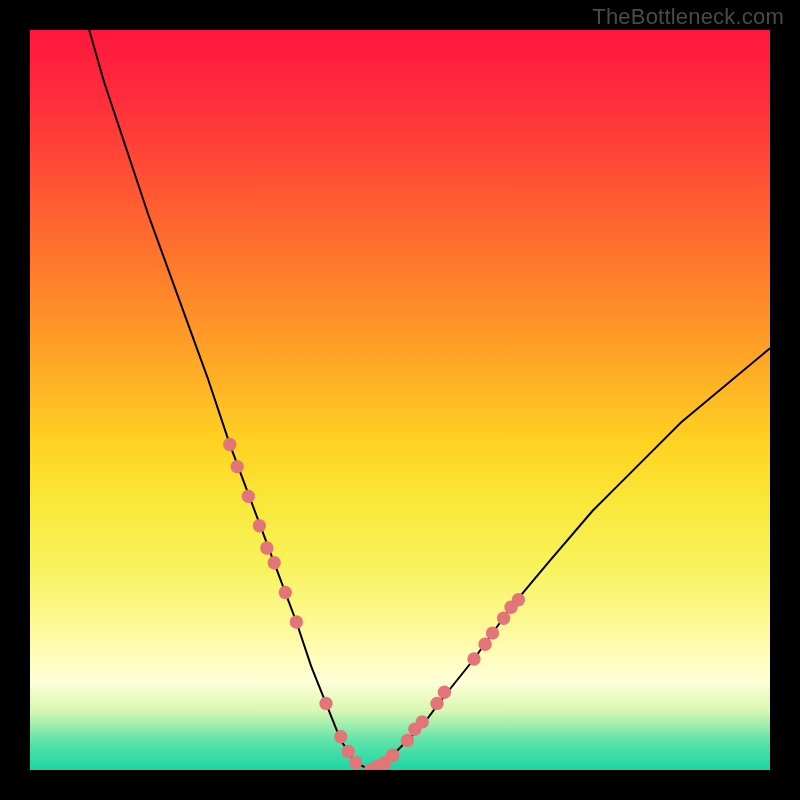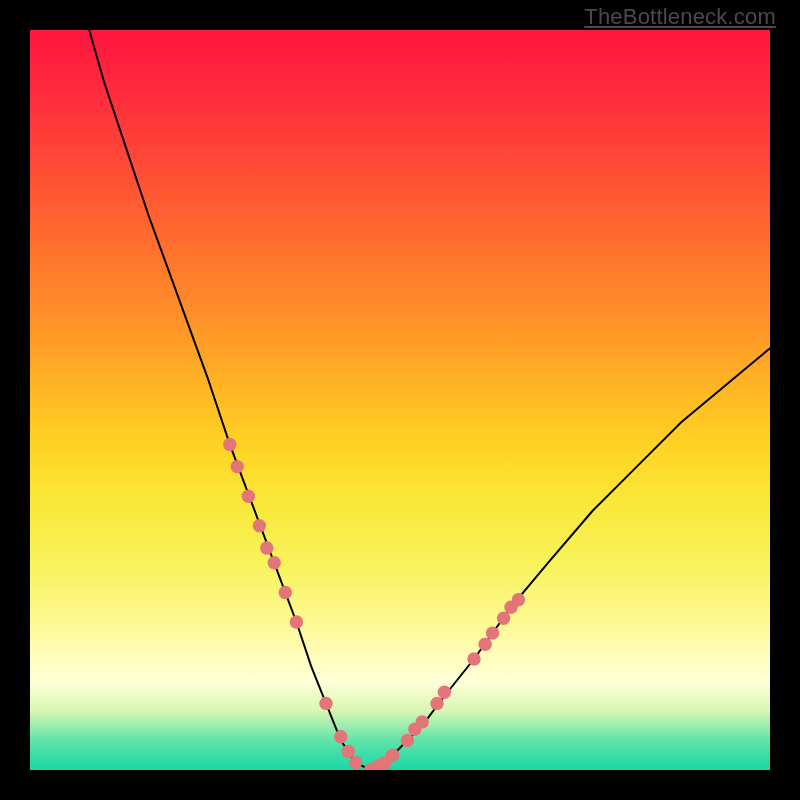--- a/index.html
+++ b/index.html
@@ -45,27 +45,26 @@
       #fdf992 80%,
       #ffffd8 88%,
       #d8f7b2 92%,
       #60e3a9 96%,
       #1ad6a6 100%
     );
   }
   .watermark {
     position: absolute;
     top: 4px;
-    right: 24px;
+    right: 16px;
     color: #4a4a4a;
     font-size: 22px;
     font-weight: 500;
     letter-spacing: 0.2px;
     user-select: none;
-    text-decoration: underline;
   }
   svg.curve {
     position: absolute;
     inset: 0;
     width: 740px;
     height: 740px;
   }
   .curve-path {
     fill: none;
     stroke: #000;

